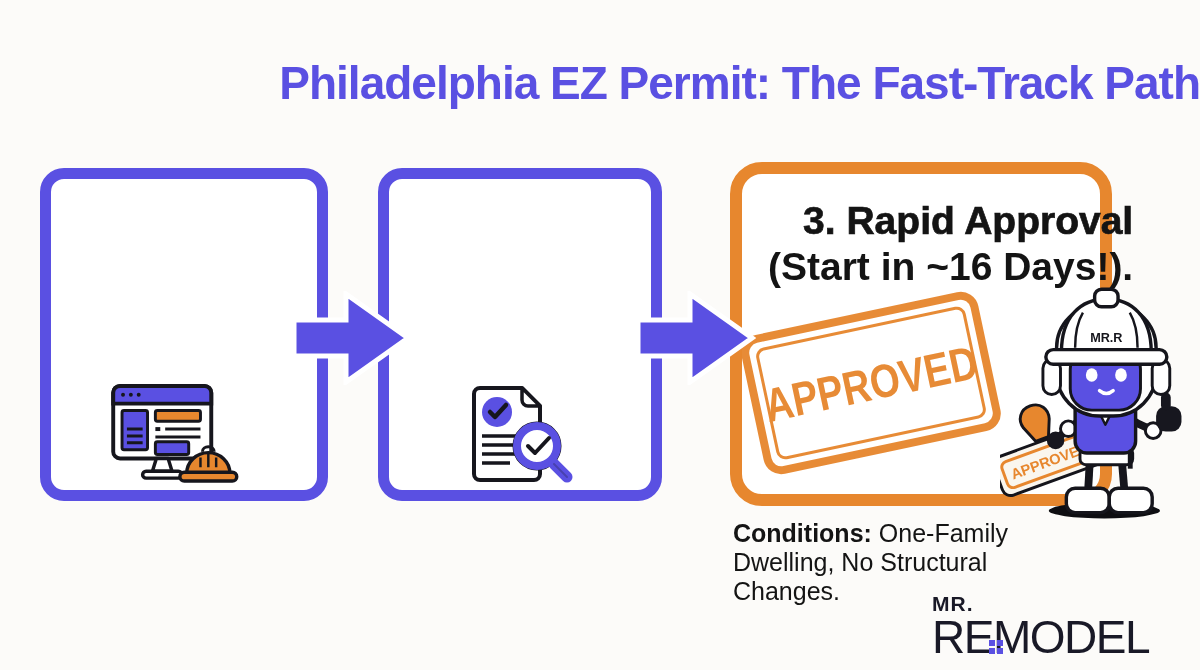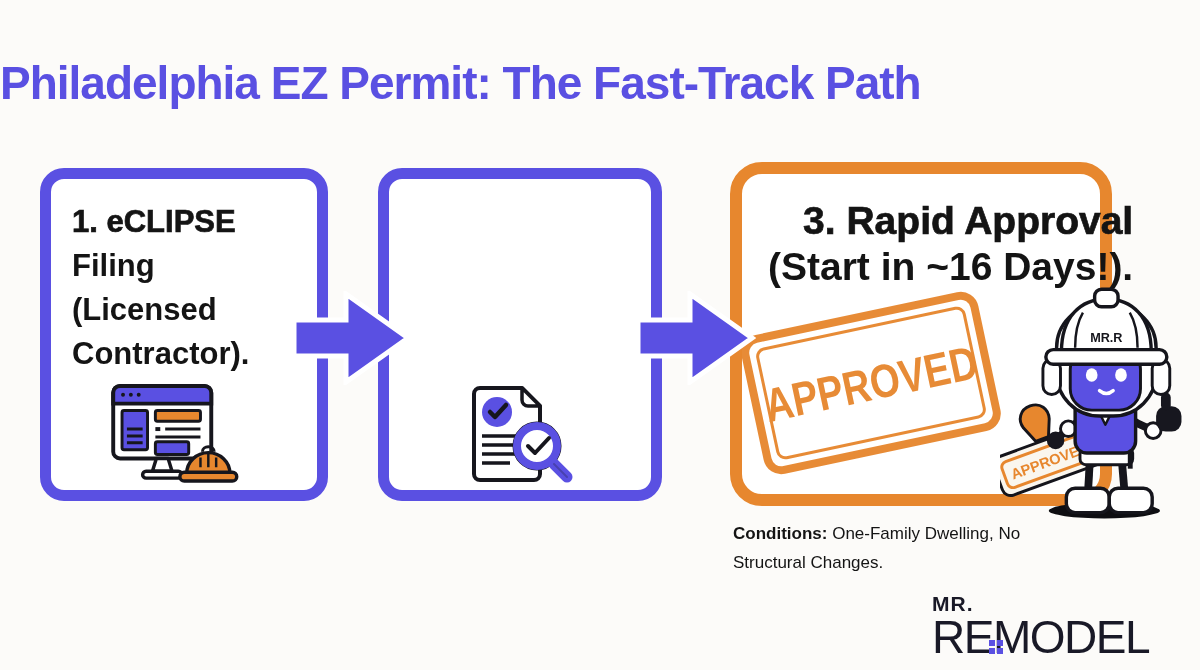--- a/index.html
+++ b/index.html
@@ -10,21 +10,21 @@
     --background:#fcfbf9;
   }
   *{margin:0;padding:0;box-sizing:border-box;}
   html,body{width:1200px;height:670px;}
   body{font-family:"Liberation Sans",sans-serif;background:#e9e9e9;}
   .canvas{
     position:relative;width:1200px;height:670px;overflow:hidden;
     background:var(--background);
   }
   .title{
-    position:absolute;top:56px;left:0;width:1200px;text-align:left;
+    position:absolute;top:56px;left:0;width:1200px;text-align:right;
     font-size:46px;font-weight:800;letter-spacing:-1px;color:var(--purple);
     white-space:nowrap;
   }
   
   .box{position:absolute;background:#ffffff;border:11px solid var(--purple);border-radius:24px;}
   .box1{left:40px;top:168px;width:288px;height:333px;}
   .box2{left:378px;top:168px;width:284px;height:333px;}
   .box3{left:730px;top:162px;width:382px;height:344px;border:12px solid var(--orange);border-radius:32px;}
   .step-text{position:absolute;left:21px;top:21px;color:var(--ink);}
   .step-text .line{font-size:31px;line-height:44px;font-weight:700;white-space:nowrap;}
@@ -54,21 +54,21 @@
     transform:scaleX(0.82);letter-spacing:0;
   }
   
   .robot{position:absolute;left:1000px;top:270px;width:200px;height:252px;z-index:6;}
   svg text{font-family:"Liberation Sans",sans-serif;}
   .f-purple{fill:var(--purple);}
   .f-orange{fill:var(--orange);}
   
   .conditions{
     position:absolute;left:733px;top:519px;width:348px;
-    font-size:17px;line-height:29px;color:var(--ink);font-weight:500;
+    font-size:25px;line-height:29px;color:var(--ink);font-weight:500;
   }
   .conditions .cond-label{font-weight:800;}
   
   .logo{position:absolute;left:932px;top:594px;color:var(--navy);z-index:7;}
   .logo-top{font-size:21px;font-weight:700;letter-spacing:1px;line-height:20px;}
   .logo-name{font-size:46px;font-weight:400;letter-spacing:-1.5px;line-height:46px;white-space:nowrap;}
   .logo-m{position:relative;display:inline-block;}
   .logo-window{
     position:absolute;left:-4px;bottom:5px;width:15px;height:15px;
     display:grid;grid-template-columns:6px 6px;grid-template-rows:6px 6px;gap:2px;
@@ -76,26 +76,20 @@
   .logo-window i{background:var(--purple);display:block;}
 </style>
 </head>
 <body>
 
 <div class="canvas">
 
   <h1 class="title">Philadelphia EZ Permit: The Fast-Track Path</h1>
 
   <section class="box box1">
-    <div class="step-text">
-      <div class="line lead">1. eCLIPSE</div>
-      <div class="line">Filing</div>
-      <div class="line">(Licensed</div>
-      <div class="line">Contractor).</div>
-    </div>
     <svg class="icon-svg icon1" viewBox="0 0 132 102">
 
       <rect x="4" y="3" width="100" height="74" rx="7" fill="#ffffff" stroke="#16161d" stroke-width="4"></rect>
       <path d="M4 10 a7 7 0 0 1 7 -7 h86 a7 7 0 0 1 7 7 v11 H4 Z" class="f-purple" stroke="#16161d" stroke-width="4"></path>
       <circle cx="14" cy="12" r="2" fill="#16161d"></circle>
       <circle cx="22" cy="12" r="2" fill="#16161d"></circle>
       <circle cx="30" cy="12" r="2" fill="#16161d"></circle>
       <rect x="13" y="28" width="26" height="40" rx="2" class="f-purple" stroke="#16161d" stroke-width="3"></rect>
       <path d="M18 47 H34 M18 54 H34 M18 61 H34" stroke="#16161d" stroke-width="3"></path>
       <rect x="47" y="28" width="46" height="11" rx="2" class="f-orange" stroke="#16161d" stroke-width="3"></rect>

